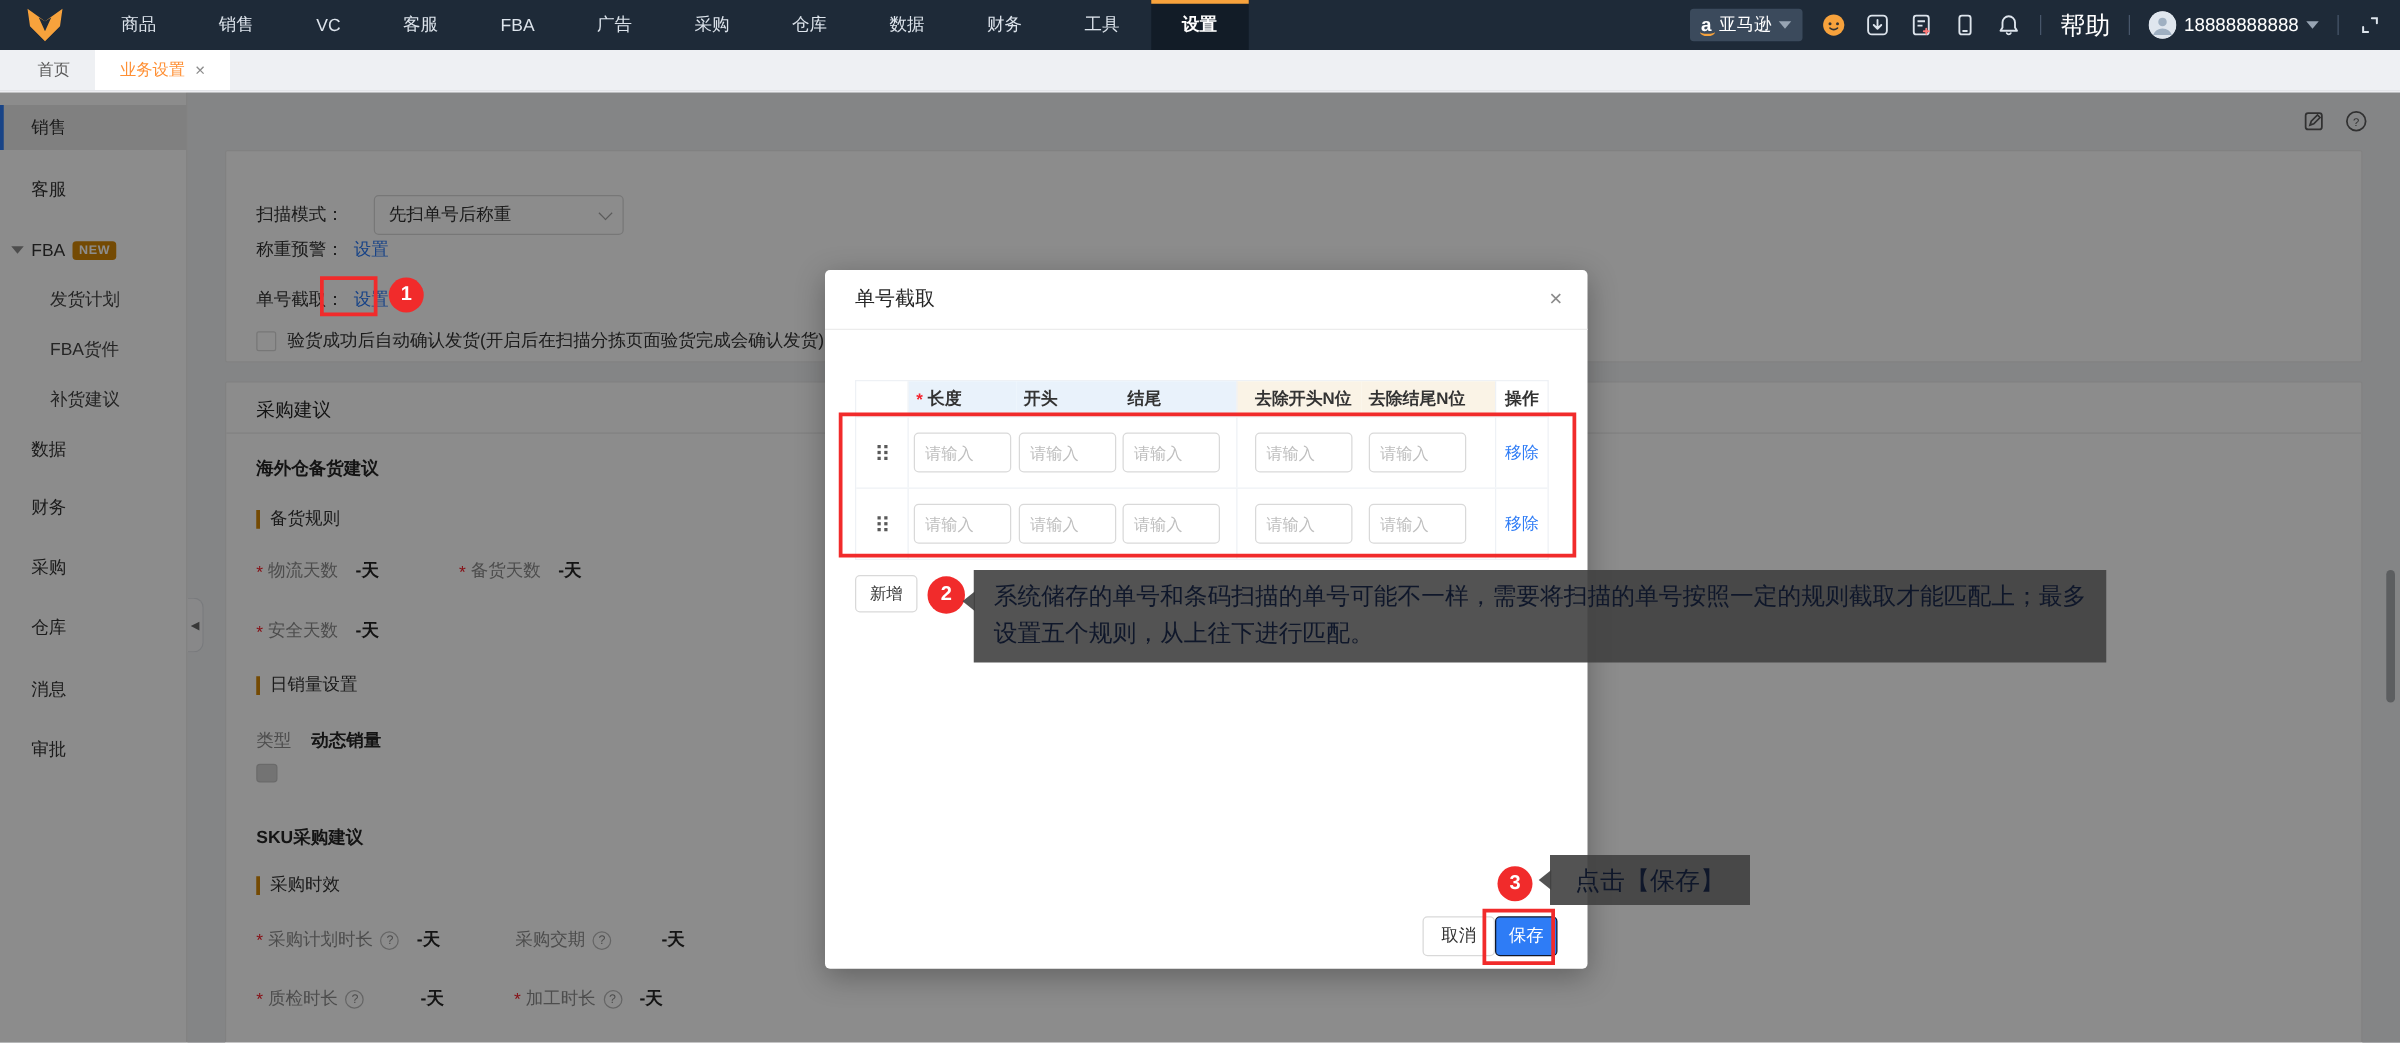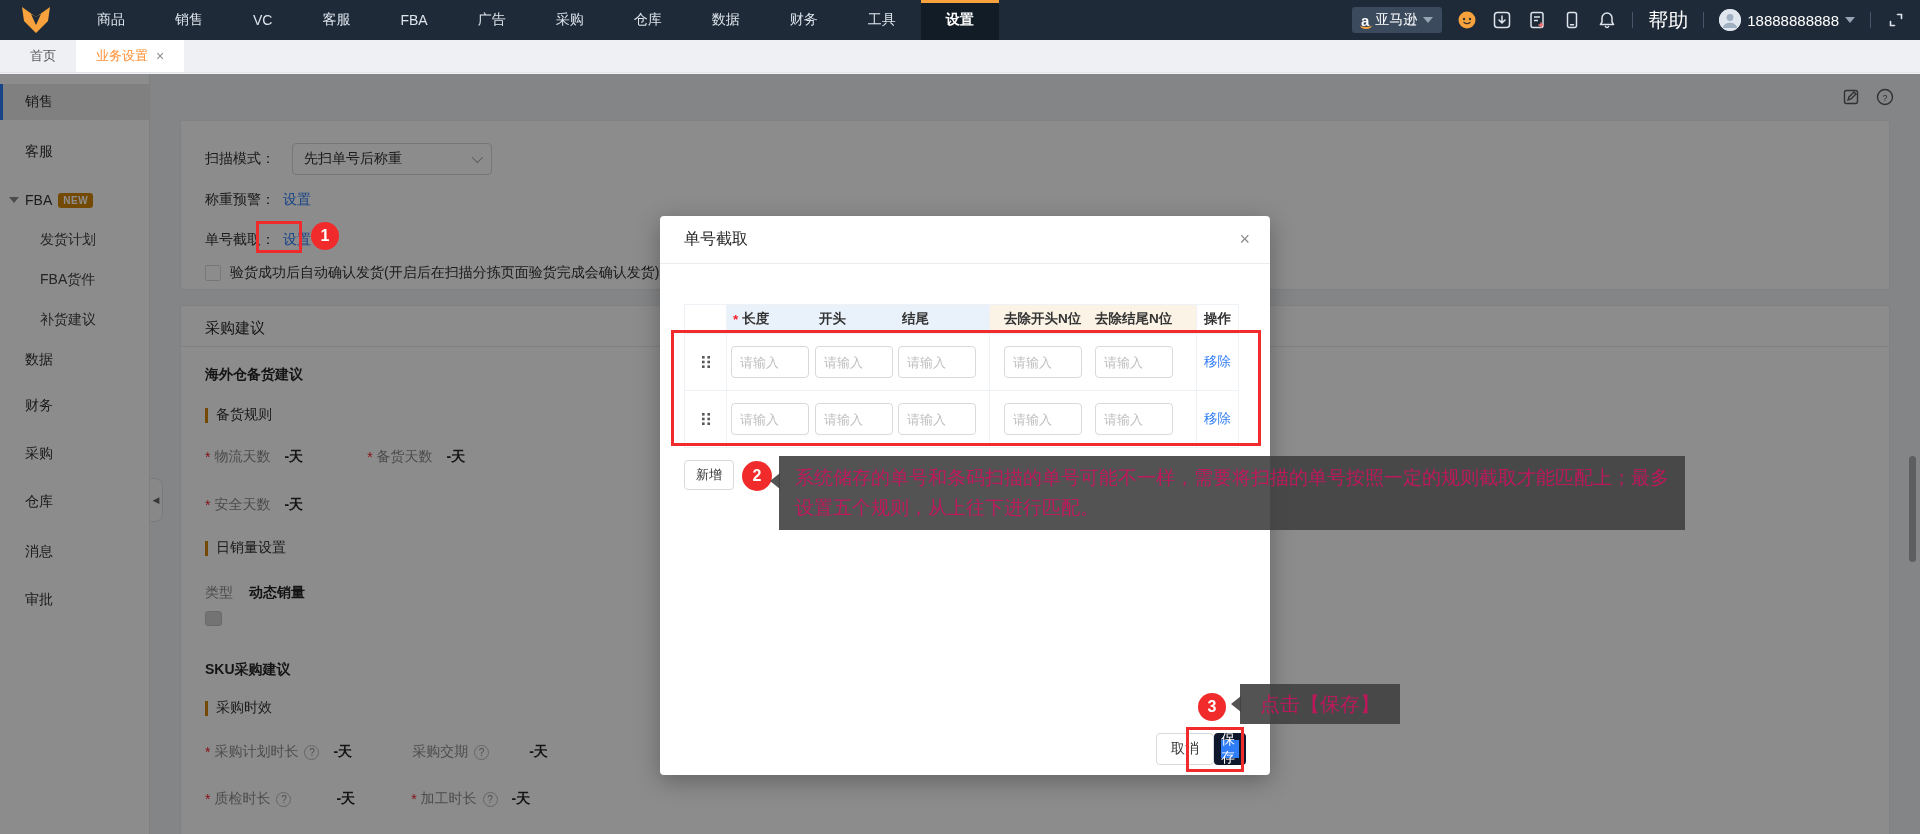--- a/index.html
+++ b/index.html
@@ -86,27 +86,27 @@
   .thead .c6 { padding-left:6px; }
   .thead .c1,.thead .c7 { align-self:stretch; align-items:center; }
   .mini-input { width:78px; height:32px; border:1px solid #d9d9d9; border-radius:4px; padding:0 8px; font-size:13px; color:#333; outline:none; }
   .mini-input::placeholder { color:#bfbfbf; }
   .c2 .mini-input{margin-left:4px;} .c3 .mini-input{margin-left:2px;} .c4 .mini-input{margin-left:2px;} .c5 .mini-input{margin-left:14px;} .c6 .mini-input{margin-left:6px;}
   .remove-link { color:#2e7cf6; font-size:13.5px; cursor:pointer; }
   .add-btn { position:absolute; left:24px; top:244px; width:50px; height:30px; background:#fff; border:1px solid #d9d9d9; border-radius:4px; font-size:13px; color:#333; display:flex; align-items:center; justify-content:center; cursor:pointer; }
   .modal-footer { position:absolute; right:24px; bottom:10px; display:flex; }
   .btn { height:32px; border-radius:4px; display:flex; align-items:center; justify-content:center; font-size:14px; cursor:pointer; }
   .btn-cancel { width:58px; background:#fff; border:1px solid #d9d9d9; color:#333; }
-  .btn-save { width:32px; background:#2e7cf6; border:7px solid #0f172a; color:#fff; }
+  .btn-save { width:50px; background:#2e7cf6; border:1px solid #0f172a; color:#fff; }
 
   
   .anno { position:absolute; z-index:70; }
   .red-box { border:3px solid #f12b2b; }
   .step-circle { width:28px; height:28px; border-radius:50%; background:#f12b2b; color:#fff; font-size:16px; font-weight:bold; display:flex; align-items:center; justify-content:center; }
-  .tip { background:rgba(64,64,64,0.9); color:#be185d; }
+  .tip { background:rgba(64,64,64,0.9); color:#0f172a;font-family:Liberation Mono, monospace; }
   .tip2 { left:779px; top:456px; width:906px; padding:7px 16px; font-size:19px; line-height:30px; }
   .tip2::before { content:''; position:absolute; left:-9px; top:17px; border-top:8px solid transparent; border-bottom:8px solid transparent; border-right:10px solid rgba(64,64,64,0.9); }
   .tip3 { left:1240px; top:684px; height:40px; padding:0 20px; font-size:20px; display:flex; align-items:center; }
   .tip3::before { content:''; position:absolute; left:-9px; top:12px; border-top:8px solid transparent; border-bottom:8px solid transparent; border-right:10px solid rgba(64,64,64,0.9); }
 
   svg { display:block; }
 </style>
 </head>
 <body>
 
@@ -256,23 +256,23 @@
           <rect x="2.5" y="2.5" width="13" height="13" rx="2"></rect>
           <path d="M6 12l1-3 5-5 2 2-5 5-3 1z"></path>
         </svg>
       <svg width="18" height="18" viewBox="0 0 18 18">
           <circle cx="9" cy="9" r="7.5" stroke="#595959" fill="none" stroke-width="1.4"></circle>
           <text x="9" y="12.5" text-anchor="middle" font-size="9" fill="#595959">?</text>
         </svg>
     </div>
 
     <div class="card card1">
-      <div class="frow" style="top:22px;gap:13px;">
+      <div class="frow" style="top:35px;">
         <span class="flabel-dark">扫描模式：</span>
-        <div class="select" style="margin-left:4px;">
+        <div class="select" style="margin-left:24px;">
           <span>先扫单号后称重</span>
           <span class="chevron"></span>
         </div>
       </div>
       <div class="frow" style="top:70px;">
         <span class="flabel-dark">称重预警：</span>
         <span class="blue-link" style="margin-left:8px;">设置</span>
       </div>
       <div class="frow" style="top:110px;">
         <span class="flabel-dark">单号截取：</span>

